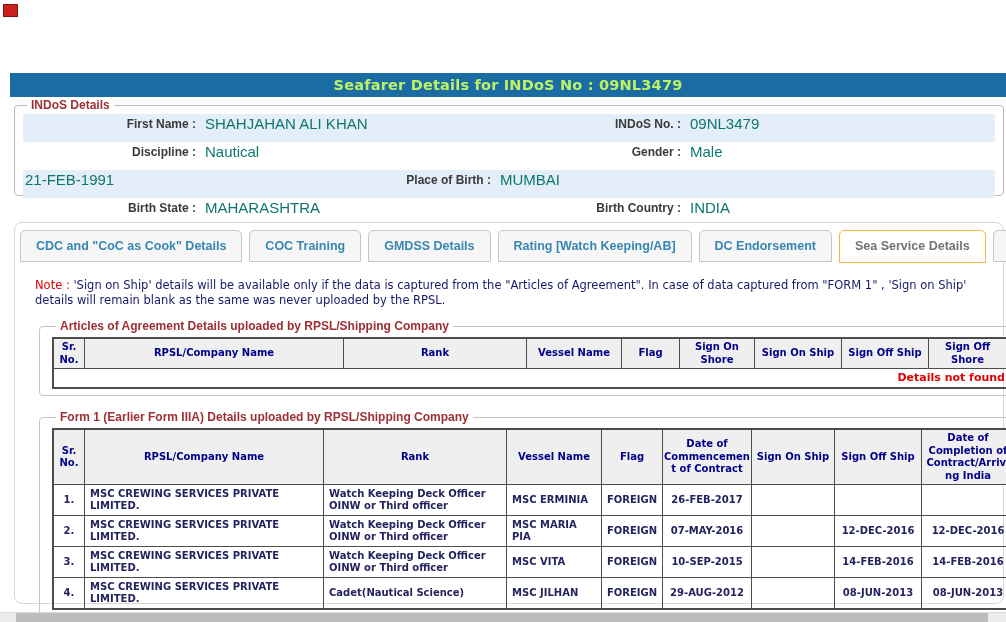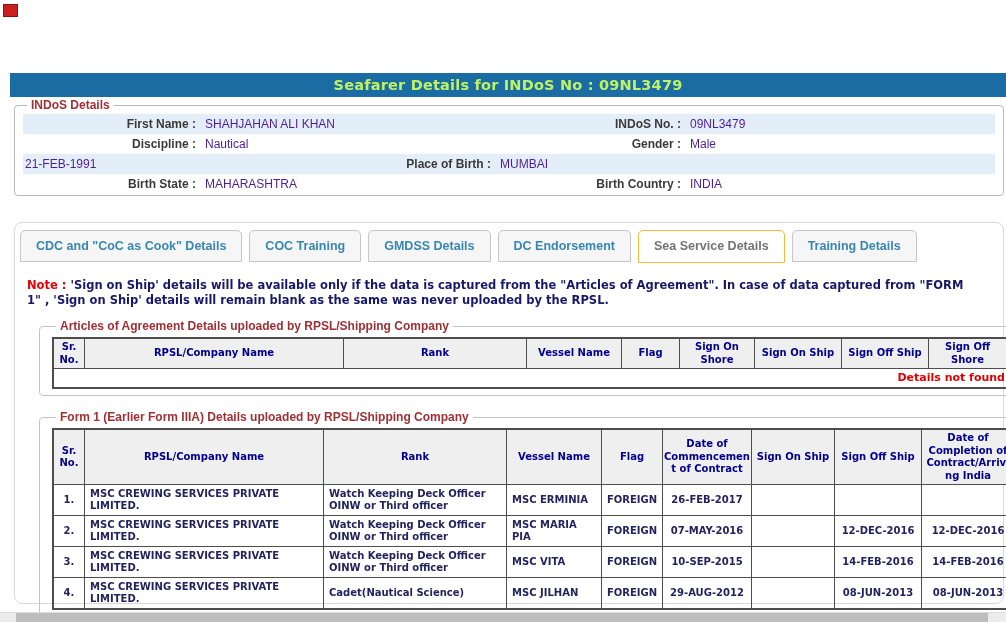--- a/index.html
+++ b/index.html
@@ -15,36 +15,36 @@
              background:#1b6ca3;color:#bef264;text-align:center;
              font-family:"DejaVu Sans",sans-serif;font-weight:bold;font-size:14.5px;
              line-height:24px;letter-spacing:.2px;}
 
   
   fieldset{border:1px solid #b9b9b9;border-radius:4px;}
   legend{font-weight:bold;font-size:12px;color:#9e2f34;padding:0 4px;margin-left:4px;
          font-family:"Liberation Sans",sans-serif;}
 
   .indos-fs{position:absolute;left:12px;top:98px;width:972px;height:88px;padding:2px 8px 6px 8px;}
-  .info-row{display:grid;grid-template-columns:180px 295px 190px 1fr;height:20px;line-height:20px;}
+  .info-row{display:grid;grid-template-columns:180px 295px 190px 1fr;height:28px;line-height:20px;}
   .info-row.alt{background:#e4eef8;}
   .info-label{font-weight:bold;color:#3a3a3a;font-size:12px;text-align:right;padding-right:7px;}
-  .info-value{color:#4c1d95;font-size:12px;padding-left:2px;}
+  .info-value{color:#0f766e;font-size:15px;padding-left:2px;}
 
   
   .panel{position:absolute;left:14px;top:222px;width:988px;height:380px;
          border:1px solid #d8d8d8;border-radius:8px;background:#fff;}
   .tabs{display:flex;gap:7px;padding:7px 0 0 5px;align-items:flex-end;}
   .tab{background:#f6f6f6;border:1px solid #c6c6c6;border-radius:5px 5px 0 0;
        color:#3787b2;font-weight:bold;font-size:12.5px;padding:8px 15px;cursor:pointer;
        white-space:nowrap;}
   .tab.active{background:#fff;border-color:#f1b93f;color:#737373;padding-bottom:9px;margin-bottom:-1px;}
 
-  .note{margin:16px 28px 0 12px;font-family:"DejaVu Sans",sans-serif;
-        font-weight:bold;font-size:11.5px;line-height:15px;color:#181868;}
+  .note{margin:16px 28px 0 20px;font-family:"DejaVu Sans",sans-serif;
+        font-weight:normal;font-size:11.5px;line-height:15px;color:#181868;}
   .note-prefix{color:#e60000;}
 
   .tbl-fs{margin:11px 0 0 24px;width:938px;padding:4px 5px 6px 12px;border-color:#c4c4c4;}
   .tbl-fs.second{margin-top:14px;}
 
   table{border-collapse:collapse;table-layout:fixed;
         font-family:"DejaVu Sans",sans-serif;}
   th,td{border:1px solid #4d4d4d;overflow:hidden;}
   table{border:2px solid #4d4d4d;}
   th{background:#efefef;color:#00008b;font-size:10px;font-weight:bold;
@@ -124,20 +124,21 @@
         </div>
       </div>
   </fieldset>
 
   <div class="panel">
 
     <div class="tabs" id="tabs">
         <div class="tab">CDC and "CoC as Cook" Details</div>
         <div class="tab">COC Training</div>
         <div class="tab">GMDSS Details</div>
+        <div class="tab">Rating [Watch Keeping/AB]</div>
         <div class="tab">DC Endorsement</div>
         <div class="tab active">Sea Service Details</div>
         <div class="tab">Training Details</div>
       </div>
 
     <div class="note">
       <span class="note-prefix">Note :</span><span> 'Sign on Ship' details will be available only if the data is captured from the "Articles of Agreement". In case of data captured from "FORM 1" , 'Sign on Ship' details will remain blank as the same was never uploaded by the RPSL.</span>
     </div>
 
     <fieldset class="tbl-fs">

